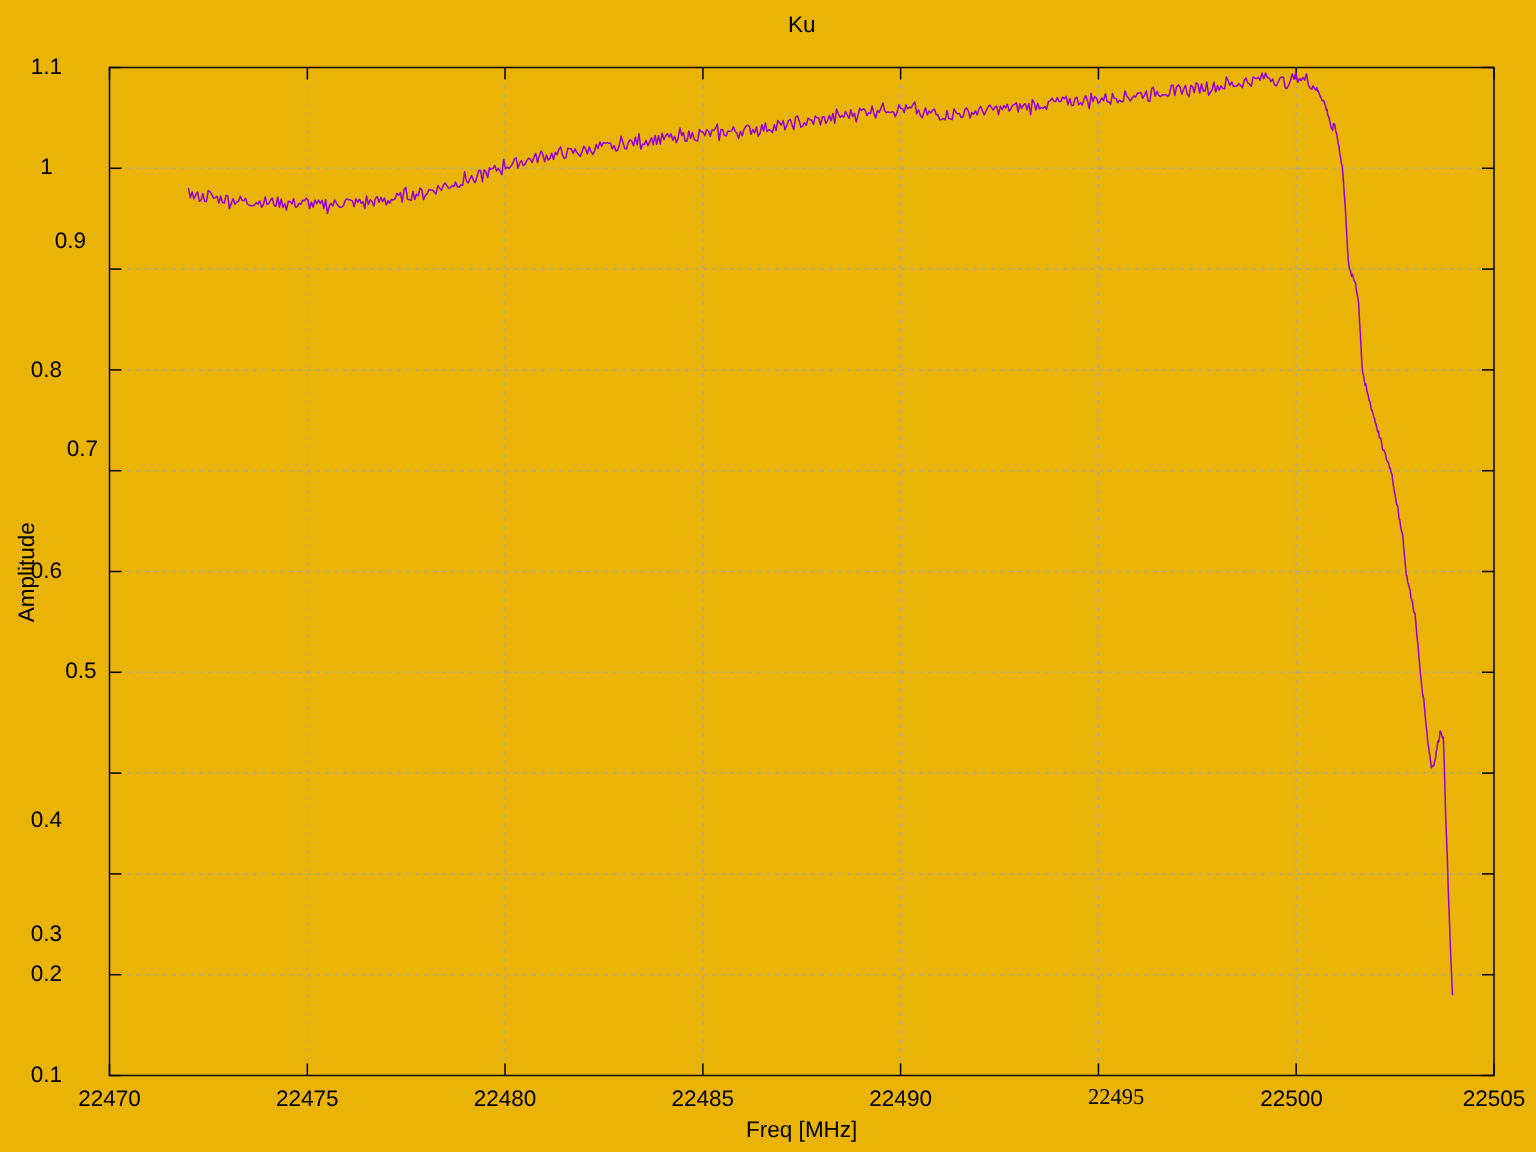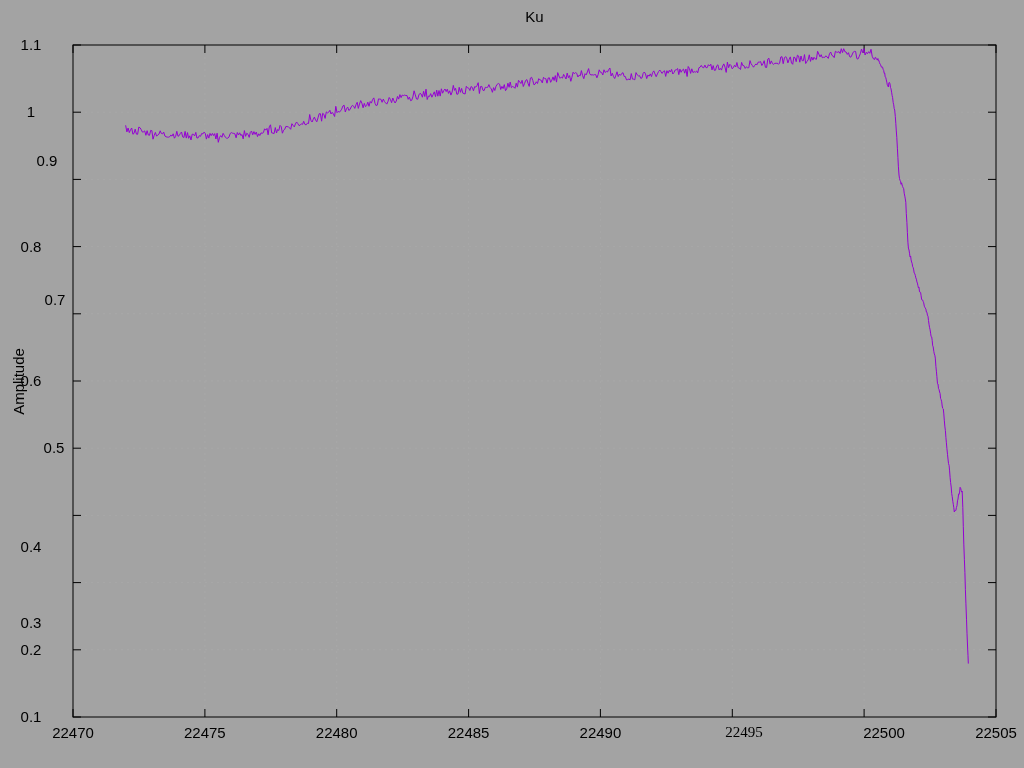--- a/index.html
+++ b/index.html
@@ -1,19 +1,19 @@
 <!DOCTYPE html>
 <html><head>
 <meta charset="utf-8">
 <style>
   html,body { margin:0; padding:0; background:#ffffff; }
   #screen {
     position:relative;
     width:1024px; height:768px;
-    background:#a3a3a3;
+    background:#eab308;
     font-family:"Liberation Sans", sans-serif;
     color:#000000;
     overflow:hidden;
   }
   .chart-title {
     position:absolute; left:73px; top:8px; width:923px;
     text-align:center; font-size:15px; color:#000;
   }
   .x-axis-label {
     position:absolute; left:73px; top:745px; width:923px;
@@ -34,20 +34,21 @@
   }
   svg { position:absolute; left:0; top:0; }
 </style>
 </head>
 <body>
 
 <div id="screen">
 
   <div class="chart-title">Ku</div>
 
+  <div class="x-axis-label">Freq [MHz]</div>
 
   <div class="y-axis-label">Amplitude</div>
 
   <svg id="plot-svg" width="1024" height="768" viewBox="0 0 1024 768">
       <g stroke="#a8a8a8" stroke-width="1" stroke-dasharray="2,4">
         <line x1="204.9" y1="45" x2="204.9" y2="717"></line>
         <line x1="336.7" y1="45" x2="336.7" y2="717"></line>
         <line x1="468.6" y1="45" x2="468.6" y2="717"></line>
         <line x1="600.4" y1="45" x2="600.4" y2="717"></line>
         <line x1="732.3" y1="45" x2="732.3" y2="717"></line>
@@ -106,21 +107,21 @@
       <path d="M125.7,125.7L126.9,131.9L128.1,128.0L129.3,132.6L130.5,129.8L131.7,128.0L132.9,134.2L134.0,133.4L135.2,129.1L136.4,134.1L137.6,134.3L138.8,127.1L140.0,127.7L141.2,129.6L142.4,132.1L143.5,131.8L144.7,130.9L145.9,135.3L147.1,130.7L148.3,135.0L149.5,135.3L150.7,130.4L151.9,130.7L153.0,139.2L154.2,135.3L155.4,132.4L156.6,136.2L157.8,134.9L159.0,134.1L160.2,130.8L161.3,133.4L162.5,133.9L163.7,132.1L164.9,136.0L166.1,136.8L167.3,137.1L168.5,137.2L169.7,136.7L170.8,135.1L172.0,136.1L173.2,133.8L174.4,138.2L175.6,136.5L176.8,131.3L178.0,136.3L179.1,135.7L180.3,133.5L181.5,132.0L182.7,136.9L183.9,137.5L185.1,131.4L186.3,138.1L187.5,132.6L188.6,138.3L189.8,135.8L191.0,140.0L192.2,134.2L193.4,134.3L194.6,135.9L195.8,132.4L196.9,138.0L198.1,137.9L199.3,135.6L200.5,136.3L201.7,133.5L202.9,133.9L204.1,132.1L205.3,133.5L206.4,139.1L207.6,134.6L208.8,138.1L210.0,133.4L211.2,135.7L212.4,133.4L213.6,135.6L214.7,133.6L215.9,139.0L217.1,133.2L218.3,142.3L219.5,137.5L220.7,135.6L221.9,137.3L223.1,133.3L224.2,135.3L225.4,137.3L226.6,138.2L227.8,138.2L229.0,137.0L230.2,133.5L231.4,132.6L232.5,133.2L233.7,133.4L234.9,133.8L236.1,137.8L237.3,132.5L238.5,135.0L239.7,132.8L240.9,135.6L242.0,134.5L243.2,138.9L244.4,130.6L245.6,136.3L246.8,133.2L248.0,134.3L249.2,137.4L250.3,132.3L251.5,131.1L252.7,134.8L253.9,131.6L255.1,134.4L256.3,132.1L257.5,136.6L258.7,133.8L259.8,135.5L261.0,132.9L262.2,133.3L263.4,132.6L264.6,128.8L265.8,130.1L267.0,128.4L268.1,134.8L269.3,126.8L270.5,124.8L271.7,132.9L272.9,133.1L274.1,133.6L275.3,127.6L276.5,133.0L277.6,129.5L278.8,130.5L280.0,125.4L281.2,126.6L282.4,133.2L283.6,130.2L284.8,129.2L285.9,126.4L287.1,126.7L288.3,126.7L289.5,127.9L290.7,129.3L291.9,123.7L293.1,125.4L294.3,126.9L295.4,124.0L296.6,122.0L297.8,123.6L299.0,125.6L300.2,125.1L301.4,123.8L302.6,124.3L303.7,121.3L304.9,124.4L306.1,124.9L307.3,123.2L308.5,123.5L309.7,114.5L310.9,120.4L312.1,122.0L313.2,119.4L314.4,117.1L315.6,120.1L316.8,121.8L318.0,117.8L319.2,113.7L320.4,113.7L321.6,121.2L322.7,113.3L323.9,114.3L325.1,118.4L326.3,111.9L327.5,112.9L328.7,112.2L329.9,110.3L331.0,114.0L332.2,112.3L333.4,114.0L334.6,116.5L335.8,106.3L337.0,112.7L338.2,111.4L339.4,112.2L340.5,110.9L341.7,109.2L342.9,106.0L344.1,105.2L345.3,112.0L346.5,108.6L347.7,107.1L348.8,110.4L350.0,109.6L351.2,106.9L352.4,105.4L353.6,106.2L354.8,108.4L356.0,104.7L357.2,102.3L358.3,108.4L359.5,104.1L360.7,100.6L361.9,103.2L363.1,107.8L364.3,103.4L365.5,106.7L366.6,105.6L367.8,102.2L369.0,106.3L370.2,101.5L371.4,103.1L372.6,99.5L373.8,97.9L375.0,103.3L376.1,105.6L377.3,105.1L378.5,98.9L379.7,99.1L380.9,99.2L382.1,102.3L383.3,99.1L384.4,101.4L385.6,102.9L386.8,104.1L388.0,101.4L389.2,97.5L390.4,99.4L391.6,102.7L392.8,98.0L393.9,100.8L395.1,103.0L396.3,101.0L397.5,96.4L398.7,99.1L399.9,94.6L401.1,97.6L402.2,95.1L403.4,95.6L404.6,95.1L405.8,95.5L407.0,95.5L408.2,99.3L409.4,97.0L410.6,100.7L411.7,100.3L412.9,96.9L414.1,90.8L415.3,94.9L416.5,99.0L417.7,99.3L418.9,94.9L420.0,93.3L421.2,94.1L422.4,97.2L423.6,91.3L424.8,96.5L426.0,89.2L427.2,99.5L428.4,96.1L429.5,96.4L430.7,93.6L431.9,97.2L433.1,94.6L434.3,91.8L435.5,96.6L436.7,90.1L437.8,96.2L439.0,90.5L440.2,96.1L441.4,88.8L442.6,93.2L443.8,90.5L445.0,89.0L446.2,91.6L447.3,89.2L448.5,93.4L449.7,90.8L450.9,95.1L452.1,92.1L453.3,85.4L454.5,90.4L455.6,88.3L456.8,94.2L458.0,94.1L459.2,87.3L460.4,92.3L461.6,88.4L462.8,93.1L464.0,93.6L465.1,94.0L466.3,86.3L467.5,87.8L468.7,88.1L469.9,90.5L471.1,86.5L472.3,87.4L473.5,90.8L474.6,86.7L475.8,87.1L477.0,85.6L478.2,82.7L479.4,93.5L480.6,86.5L481.8,86.4L482.9,90.2L484.1,90.6L485.3,87.3L486.5,87.5L487.7,87.3L488.9,84.6L490.1,87.6L491.3,88.9L492.4,92.3L493.6,87.6L494.8,90.5L496.0,86.2L497.2,84.3L498.4,83.5L499.6,84.2L500.7,89.5L501.9,86.4L503.1,88.6L504.3,84.6L505.5,90.7L506.7,88.9L507.9,83.2L509.1,87.3L510.2,82.0L511.4,87.7L512.6,86.5L513.8,87.0L515.0,88.3L516.2,83.2L517.4,87.1L518.5,80.3L519.7,81.8L520.9,83.5L522.1,80.3L523.3,86.5L524.5,83.6L525.7,80.4L526.9,79.6L528.0,83.3L529.2,86.4L530.4,78.1L531.6,77.3L532.8,80.5L534.0,84.9L535.2,84.0L536.3,81.8L537.5,83.5L538.7,78.7L539.9,79.8L541.1,80.2L542.3,82.9L543.5,77.3L544.7,78.5L545.8,78.7L547.0,83.2L548.2,78.0L549.4,77.8L550.6,82.3L551.8,80.2L553.0,76.9L554.1,80.5L555.3,75.6L556.5,82.1L557.7,72.6L558.9,75.9L560.1,78.3L561.3,77.1L562.5,78.1L563.6,74.4L564.8,76.6L566.0,79.0L567.2,73.1L568.4,77.7L569.6,75.6L570.8,81.3L571.9,77.4L573.1,72.2L574.3,73.7L575.5,72.6L576.7,73.3L577.9,77.0L579.1,75.2L580.3,75.7L581.4,70.6L582.6,75.6L583.8,78.7L585.0,73.7L586.2,74.9L587.4,71.9L588.6,68.6L589.7,73.7L590.9,75.1L592.1,74.7L593.3,75.1L594.5,74.6L595.7,74.6L596.9,77.8L598.1,74.7L599.2,69.8L600.4,72.2L601.6,72.5L602.8,75.0L604.0,69.8L605.2,72.5L606.4,71.4L607.5,72.0L608.7,69.5L609.9,68.0L611.1,76.0L612.3,73.2L613.5,76.6L614.7,78.5L615.9,75.2L617.0,71.8L618.2,76.6L619.4,74.1L620.6,75.3L621.8,73.4L623.0,72.7L624.2,76.5L625.3,76.5L626.5,79.9L627.7,79.6L628.9,79.0L630.1,79.9L631.3,73.6L632.5,79.1L633.7,79.2L634.8,79.8L636.0,72.6L637.2,74.8L638.4,75.9L639.6,75.7L640.8,78.4L642.0,77.9L643.2,73.3L644.3,72.0L645.5,73.9L646.7,78.6L647.9,75.0L649.1,76.2L650.3,73.9L651.5,76.6L652.6,72.6L653.8,70.9L655.0,74.0L656.2,76.7L657.4,73.9L658.6,71.5L659.8,70.0L661.0,71.8L662.1,73.4L663.3,71.5L664.5,70.8L665.7,76.4L666.9,70.7L668.1,73.2L669.3,70.3L670.4,72.0L671.6,69.4L672.8,74.0L674.0,72.5L675.2,70.0L676.4,69.7L677.6,68.5L678.8,74.6L679.9,69.1L681.1,72.3L682.3,70.1L683.5,69.1L684.7,73.2L685.9,69.0L687.1,76.5L688.2,66.5L689.4,68.4L690.6,73.4L691.8,68.8L693.0,72.6L694.2,71.6L695.4,72.2L696.6,71.0L697.7,72.9L698.9,67.8L700.1,67.2L701.3,65.4L702.5,67.4L703.7,67.8L704.9,65.1L706.0,67.7L707.2,67.6L708.4,64.7L709.6,66.0L710.8,64.2L712.0,69.9L713.2,65.6L714.4,70.4L715.5,70.2L716.7,65.8L717.9,64.8L719.1,69.9L720.3,68.4L721.5,70.1L722.7,66.0L723.8,63.9L725.0,67.2L726.2,72.4L727.4,62.2L728.6,67.7L729.8,64.3L731.0,65.5L732.2,68.8L733.3,67.7L734.5,65.3L735.7,67.0L736.9,62.5L738.1,67.7L739.3,68.0L740.5,69.5L741.6,62.4L742.8,65.5L744.0,65.7L745.2,68.4L746.4,66.8L747.6,67.8L748.8,67.7L750.0,60.6L751.1,63.8L752.3,65.4L753.5,67.2L754.7,65.4L755.9,64.0L757.1,64.7L758.3,62.0L759.4,62.1L760.6,61.6L761.8,65.5L763.0,63.6L764.2,60.7L765.4,67.3L766.6,67.5L767.8,59.1L768.9,58.2L770.1,64.1L771.3,60.9L772.5,63.6L773.7,64.4L774.9,63.2L776.1,63.4L777.2,63.0L778.4,64.3L779.6,63.1L780.8,57.0L782.0,56.7L783.2,63.7L784.4,57.9L785.6,56.6L786.7,58.1L787.9,62.9L789.1,59.5L790.3,56.9L791.5,62.9L792.7,64.3L793.9,57.0L795.0,57.7L796.2,61.7L797.4,55.2L798.6,56.0L799.8,62.2L801.0,56.0L802.2,60.7L803.4,60.7L804.5,54.6L805.7,63.5L806.9,61.5L808.1,59.9L809.3,54.8L810.5,61.4L811.7,57.0L812.9,60.1L814.0,57.3L815.2,58.9L816.4,59.3L817.6,51.3L818.8,54.0L820.0,56.9L821.2,54.7L822.3,57.7L823.5,57.3L824.7,57.4L825.9,55.8L827.1,57.0L828.3,58.4L829.5,53.7L830.7,52.0L831.8,55.2L833.0,56.0L834.2,57.6L835.4,51.3L836.6,52.1L837.8,52.3L839.0,51.6L840.1,53.5L841.3,48.7L842.5,52.6L843.7,48.7L844.9,51.7L846.1,52.0L847.3,54.4L848.5,52.7L849.6,56.6L850.8,57.2L852.0,55.0L853.2,52.2L854.4,51.4L855.6,51.5L856.8,58.5L857.9,59.1L859.1,56.7L860.3,53.8L861.5,49.1L862.7,52.8L863.9,48.5L865.1,55.0L866.3,52.3L867.4,53.7L868.6,51.7L869.8,53.3L871.0,49.3L872.2,56.3L873.4,58.8L874.6,59.5L875.2,57.4L875.7,57.5L876.3,58.9L876.8,59.5L877.3,60.1L877.9,58.5L878.4,60.7L878.9,60.4L879.4,62.4L880.0,64.0L880.5,64.6L881.0,66.0L881.5,67.2L882.1,66.9L882.6,67.2L883.1,69.3L883.7,70.5L884.2,73.4L884.7,73.0L885.2,76.9L885.8,77.7L886.3,79.8L886.8,82.2L887.3,84.8L887.9,85.9L888.4,87.0L888.9,82.7L889.5,82.5L890.0,83.9L890.5,87.5L891.0,88.8L891.6,92.2L892.1,95.4L892.6,97.6L893.2,102.6L893.7,104.8L894.2,108.6L894.7,110.0L895.3,116.4L895.8,123.4L896.3,130.9L896.8,137.6L897.4,148.2L897.9,157.4L898.4,166.8L899.0,175.0L899.5,178.5L900.0,180.3L900.5,181.2L901.1,184.3L901.6,182.8L902.1,184.9L902.6,186.5L903.2,187.9L903.7,188.7L904.2,193.2L904.8,196.2L905.3,198.9L905.8,202.3L906.3,213.5L906.9,222.5L907.4,232.7L907.9,242.2L908.4,248.1L909.0,250.0L909.5,253.2L910.0,256.8L910.6,256.0L911.1,259.9L911.6,262.0L912.1,263.3L912.7,266.8L913.2,267.6L913.7,269.9L914.2,273.0L914.8,273.8L915.3,275.4L915.8,277.8L916.4,279.2L916.9,281.9L917.4,283.1L917.9,285.6L918.5,288.0L919.0,287.4L919.5,291.8L920.1,292.0L920.6,292.4L921.1,295.8L921.6,299.1L922.2,300.2L922.7,300.1L923.2,301.5L923.7,302.8L924.3,306.2L924.8,307.2L925.3,308.1L925.9,309.2L926.4,312.0L926.9,312.2L927.4,315.1L928.0,316.3L928.5,320.5L929.0,324.2L929.5,327.3L930.1,329.8L930.6,333.2L931.1,336.6L931.7,336.9L932.2,340.5L932.7,345.8L933.2,346.8L933.8,351.4L934.3,353.9L934.8,355.2L935.3,358.1L935.9,366.4L936.4,371.2L936.9,376.7L937.5,383.7L938.0,384.0L938.5,388.6L939.0,389.4L939.6,392.0L940.1,393.5L940.6,398.5L941.1,399.5L941.7,401.8L942.2,406.0L942.7,408.3L943.3,408.9L943.8,413.9L944.3,420.2L944.8,426.1L945.4,430.6L945.9,437.4L946.4,442.8L946.9,448.5L947.5,454.3L948.0,459.0L948.5,463.5L949.1,465.4L949.6,470.9L950.1,477.3L950.6,482.5L951.2,487.0L951.7,493.6L952.2,496.5L952.8,501.3L953.3,504.3L953.8,507.7L954.3,512.0L954.9,510.6L955.4,510.5L955.9,510.4L956.4,507.5L957.0,505.7L957.5,500.8L958.0,499.1L958.6,494.1L959.1,494.5L959.6,492.1L960.1,487.3L960.7,488.4L961.2,490.4L961.7,492.1L962.2,491.2L962.8,507.4L963.3,526.3L963.8,544.1L964.4,559.7L964.9,572.4L965.4,589.7L965.9,603.2L966.5,619.2L967.0,633.3L967.5,645.0L968.0,655.7L968.3,663.2" fill="none" stroke="#9400d3" stroke-width="1" stroke-linejoin="round" stroke-linecap="round"></path>
     </svg>
 
   <div id="xtick-labels">
       <div class="xtick-label" style="left: 38px;">22470</div>
       <div class="xtick-label" style="left: 169.857px;">22475</div>
       <div class="xtick-label" style="left: 301.714px;">22480</div>
       <div class="xtick-label" style="left: 433.571px;">22485</div>
       <div class="xtick-label" style="left: 565.429px;">22490</div>
       <div class="xtick-label" style="left: 709px; font-family: Liberation Serif, serif;">22495</div>
-      <div class="xtick-label" style="left: 849px;">22500</div>
+      <div class="xtick-label" style="left: 826px;">22500</div>
       <div class="xtick-label" style="left: 961px;">22505</div>
     </div>
   <div id="ytick-labels">
       <div class="ytick-label" style="top: 708px;">0.1</div>
       <div class="ytick-label" style="top: 640.8px;">0.2</div>
       <div class="ytick-label" style="top: 573.6px; margin-top: 40px;">0.3</div>
       <div class="ytick-label" style="top: 506.4px; margin-top: 32px;">0.4</div>
       <div class="ytick-label" style="top: 439.2px; padding-left: 23px;">0.5</div>
       <div class="ytick-label" style="top: 372px;">0.6</div>
       <div class="ytick-label" style="top: 291px; padding-left: 24px;">0.7</div>

